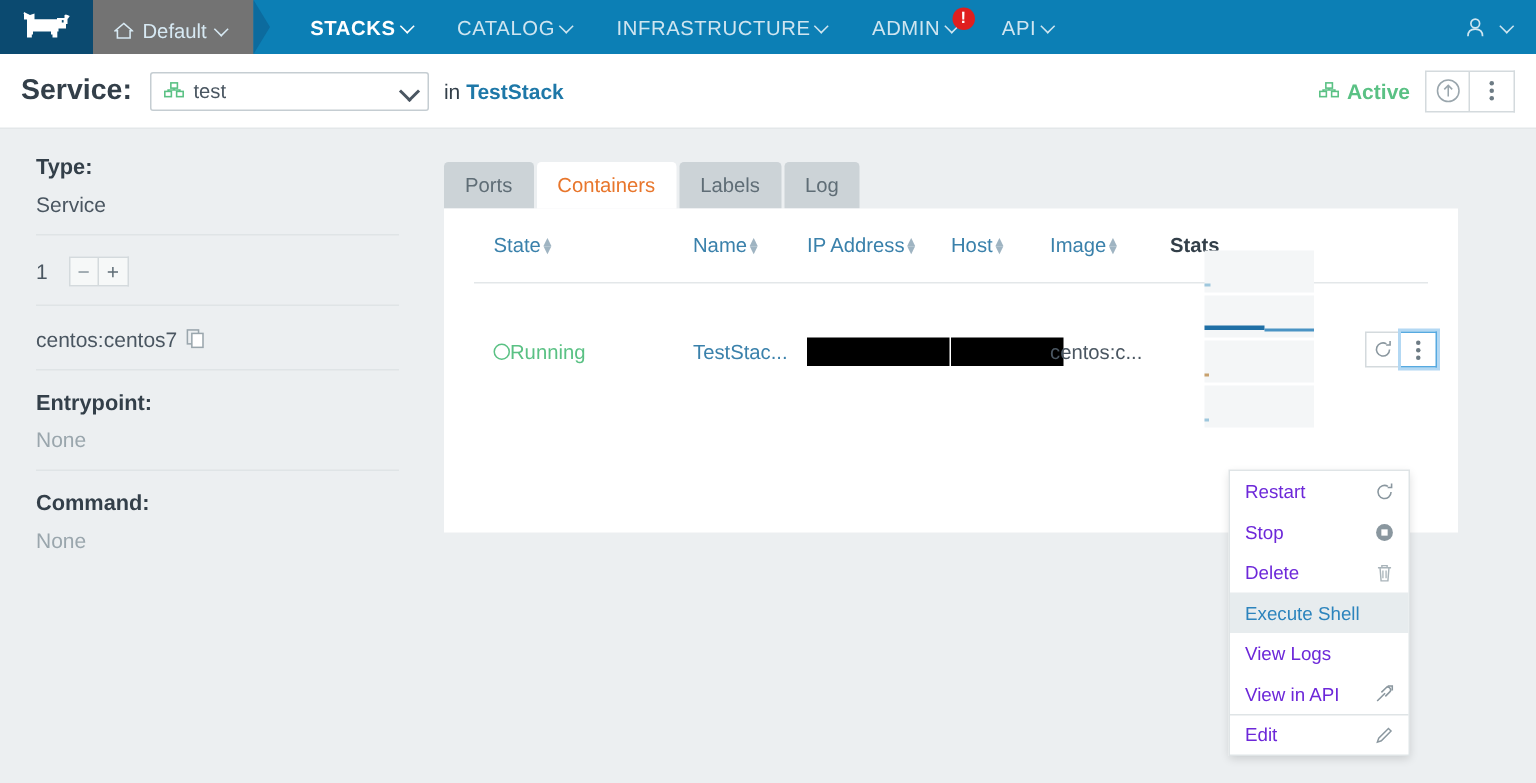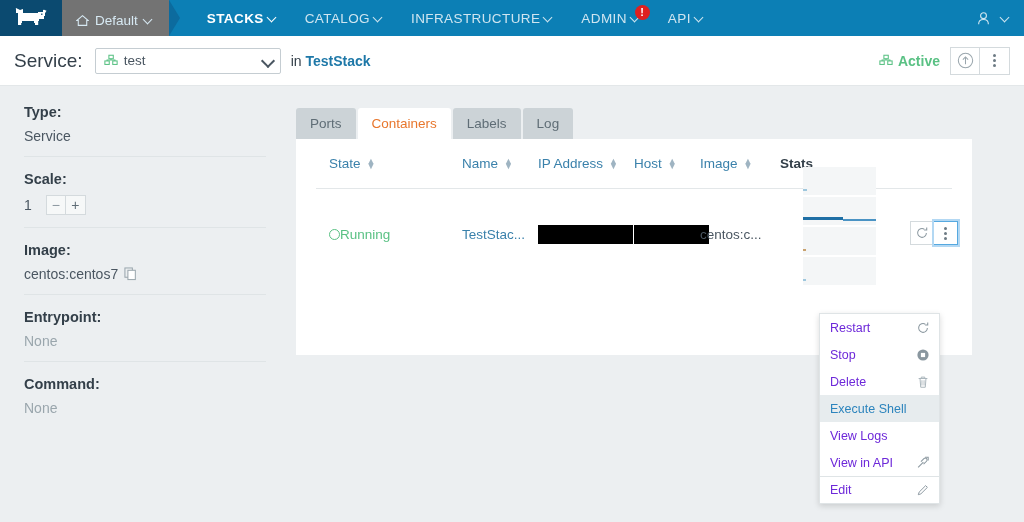--- a/index.html
+++ b/index.html
@@ -66,21 +66,21 @@
   }
 
   
   .page-header {
     height: 50px; background: #ffffff;
     display: flex; align-items: center;
     padding: 0 14px 0 14px;
     border-bottom: 1px solid #e3e7e9;
   }
   .svc-label {
-    font-size: 19px; font-weight: normal; color: #333f49;
+    font-size: 19px; font-weight: bold; color: #333f49;
     margin-right: 12px;
   }
   .svc-select {
     width: 186px; height: 26px;
     border: 1px solid #c5cdd2; border-radius: 2px; background: #fff;
     display: flex; align-items: center; padding: 0 6px 0 8px;
     font-size: 13.5px; color: #4a5661;
   }
   .svc-select .sel-text { margin-left: 6px; flex: 1; }
   .svc-select .dd-chev {
@@ -142,21 +142,21 @@
     padding: 0 20px;
   }
 
   .tbl-head {
     display: flex; align-items: center;
     height: 50px; border-bottom: 1px solid #e3e7e9;
     padding: 0 0 0 13px;
   }
   .th {
     font-size: 13.5px; color: #3a81ab;
-    display: flex; align-items: center; gap: 6px;
+    display: flex; align-items: center; gap: 0;
   }
   .th.plain { color: #333f49; font-weight: bold; }
   .sort-ico {
     display: inline-flex; flex-direction: column;
     line-height: 5px; color: #9fb4c2; font-size: 9px;
   }
 
   .tbl-row {
     display: flex; align-items: center; height: 90px;
     padding: 0 0 0 13px; position: relative;
@@ -335,31 +335,29 @@
 </div>
 
 <div class="body-wrap">
 
   <div class="sidebar">
 
     <div class="sb-key">Type:</div>
     <div class="sb-val">Service</div>
     <div class="sb-sep"></div>
 
-    <div class="sb-key">Scale:</div>
     <div class="sb-val">
       <span>1</span>
       <span class="stepper">
         <span class="step-btn">−</span>
         <span class="step-btn">+</span>
       </span>
     </div>
     <div class="sb-sep"></div>
 
-    <div class="sb-key">Image:</div>
     <div class="sb-val">
       <span>centos:centos7</span>
       <svg width="13" height="14" viewBox="0 0 14 15">
         <rect x="1" y="1" width="8" height="10" fill="none" stroke="#9aa6ad" stroke-width="1.1"></rect>
         <rect x="4.2" y="3.5" width="8" height="10" fill="#fff" stroke="#9aa6ad" stroke-width="1.1"></rect>
       </svg>
     </div>
     <div class="sb-sep"></div>
 
     <div class="sb-key">Entrypoint:</div>

